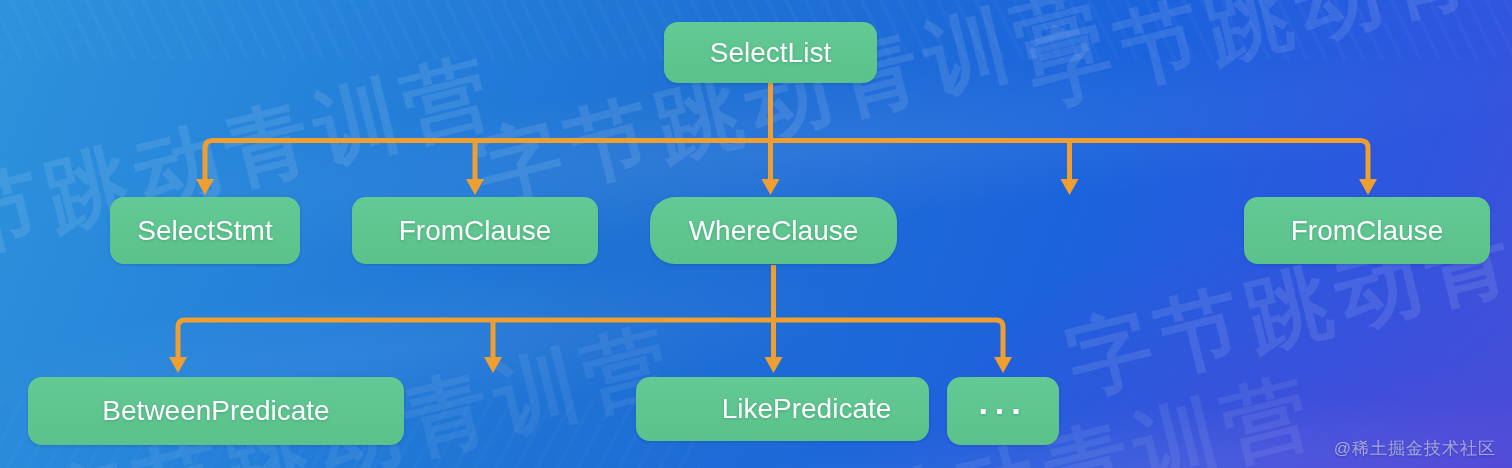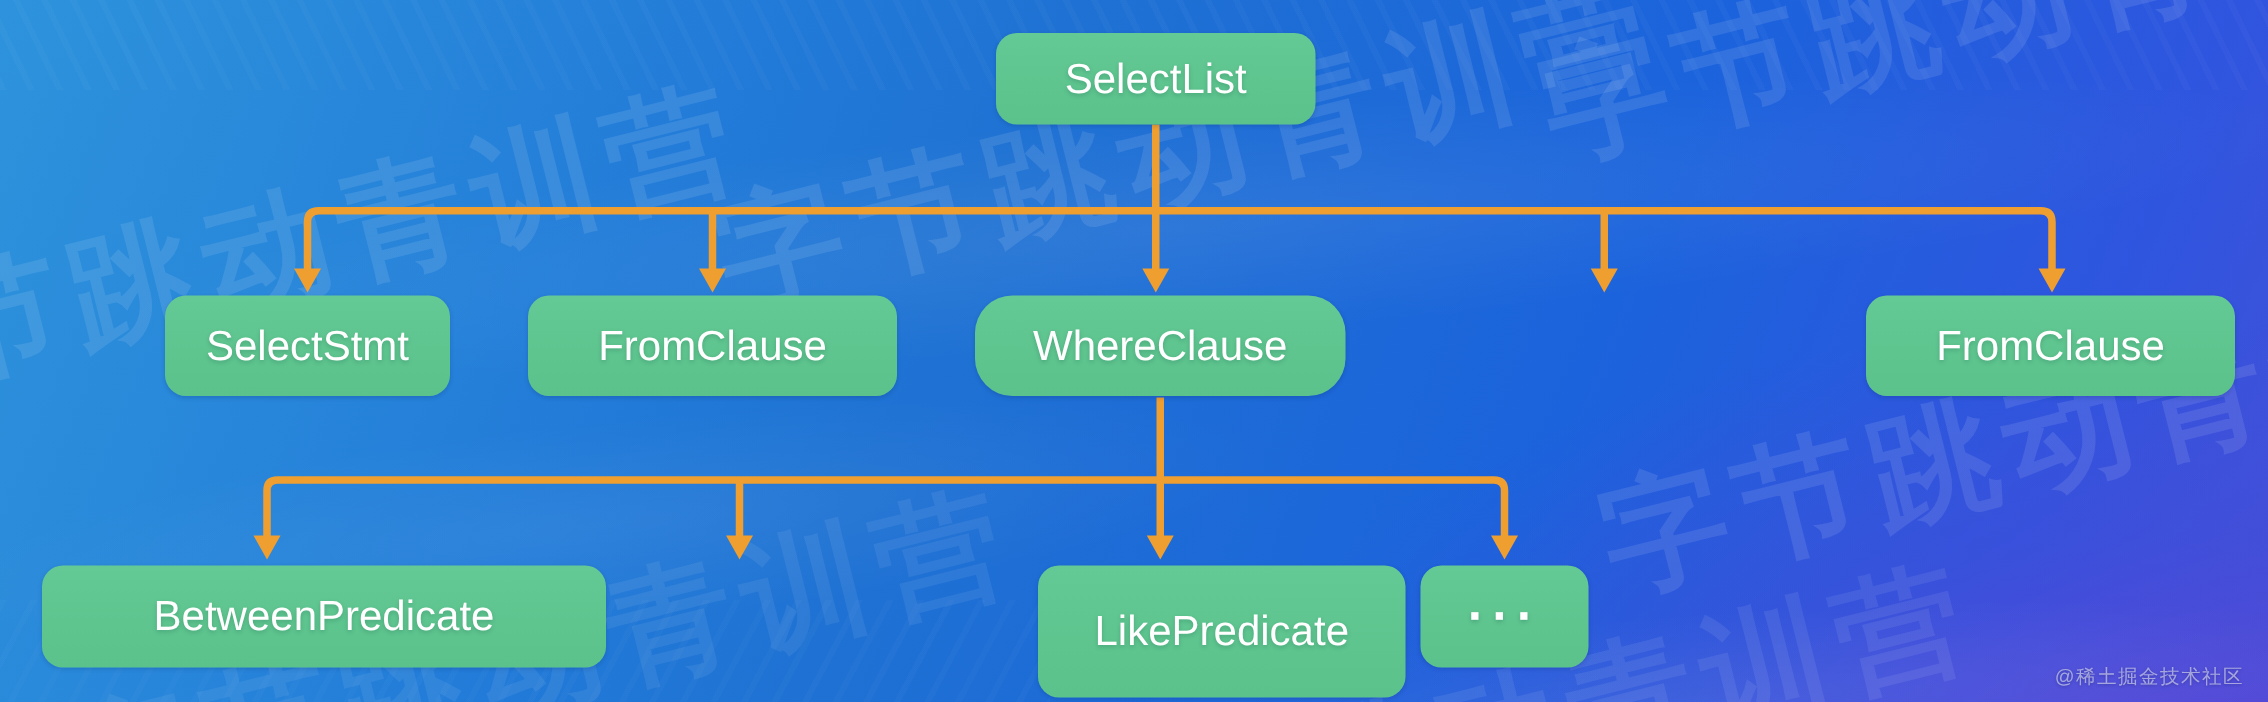--- a/index.html
+++ b/index.html
@@ -46,21 +46,21 @@
     transform:rotate(-14deg);
   }
   .wm-1{left:-140px;top:110px;}
   .wm-2{left:470px;top:40px;}
   .wm-3{left:1060px;top:230px;}
   .wm-4{left:40px;top:380px;color:rgba(255,255,255,0.07);}
   .wm-5{left:680px;top:430px;color:rgba(255,255,255,0.08);}
   .wm-6{left:1020px;top:-58px;}
   .credit{
     position:absolute;right:16px;bottom:8px;
-    font-size:13px;letter-spacing:1px;
+    font-size:17px;letter-spacing:1px;
     color:rgba(226,229,238,0.60);
     text-shadow:0 1px 2px rgba(20,30,90,0.35);
     margin-top:20px;
   }
   
   .connectors{position:absolute;left:0;top:0;width:1512px;height:468px;pointer-events:none;}
   
   .node{
     position:absolute;display:flex;align-items:center;justify-content:center;
     background:linear-gradient(180deg,#63c995 0%,#5bc28b 100%);
@@ -69,21 +69,21 @@
     box-shadow:0 1px 3px rgba(10,30,90,0.18);
   }
   .n-root{left:664px;top:22px;width:213px;height:61px;}
   .n-selectlist{left:110px;top:197px;width:190px;height:67px;}
   .n-fromclause{left:352px;top:197px;width:246px;height:67px;}
   .n-whereclause{left:650px;top:197px;width:247px;height:67px;border-radius:25px;}
   .n-groupclause{left:946px;top:197px;width:247px;height:67px;}
   .n-orderclause{left:1244px;top:197px;width:246px;height:67px;}
   .n-between{left:28px;top:377px;width:376px;height:68px;}
   .n-in{left:388px;top:377px;width:210px;height:68px;}
-  .n-like{left:692px;top:377px;width:245px;height:88px;}
+  .n-like{left:636px;top:377px;width:245px;height:64px;padding-left:48px;}
   .n-dots{left:947px;top:377px;width:112px;height:68px;font-size:34px;font-weight:700;letter-spacing:5px;}
 </style>
 </head>
 <body>
 
 <div class="stage">
 
   <div class="streak streak-1"></div>
   <div class="streak streak-2"></div>
   <div class="streak streak-3"></div>

